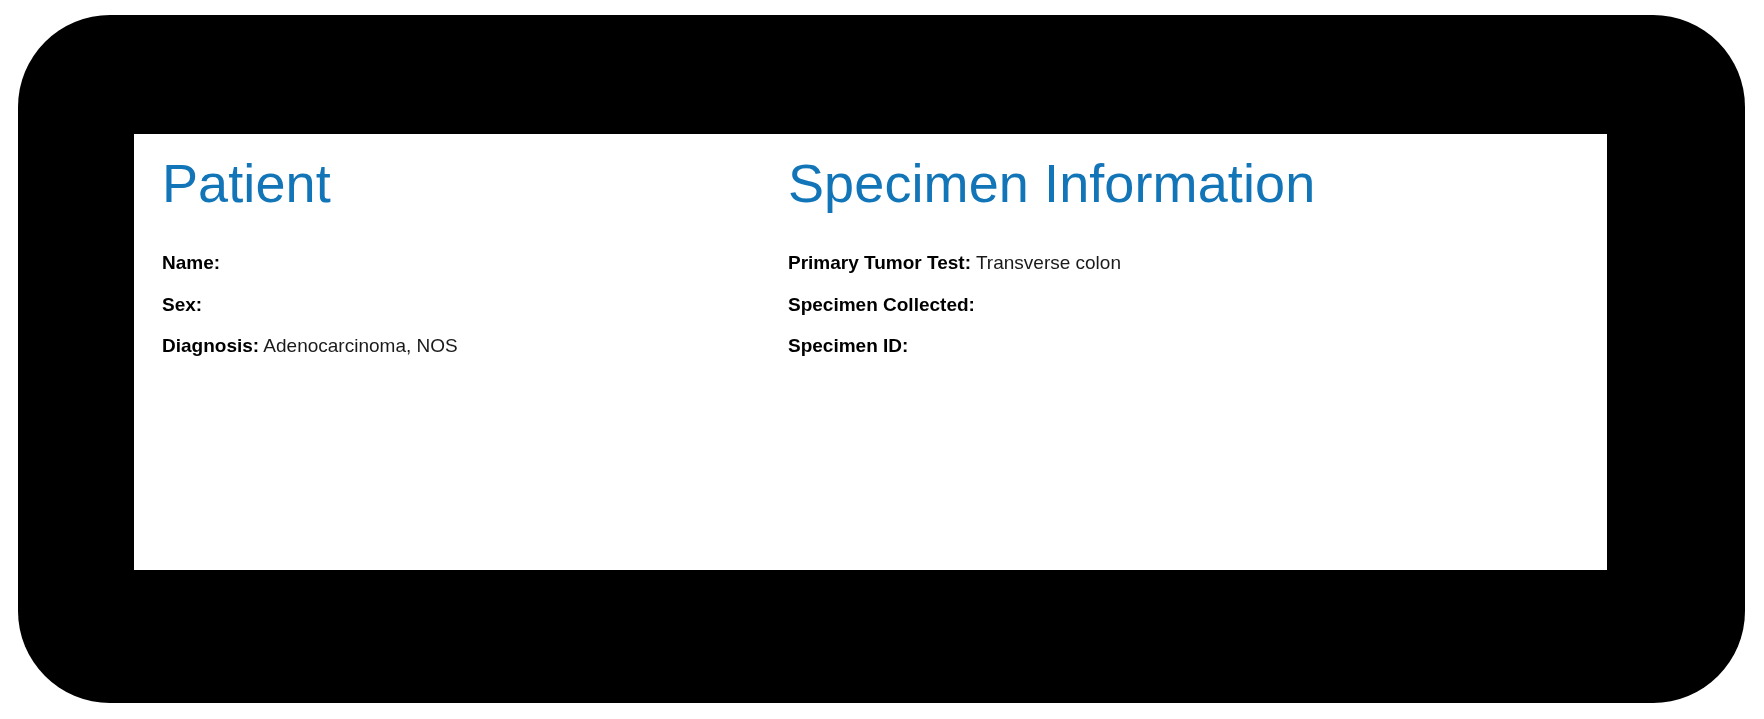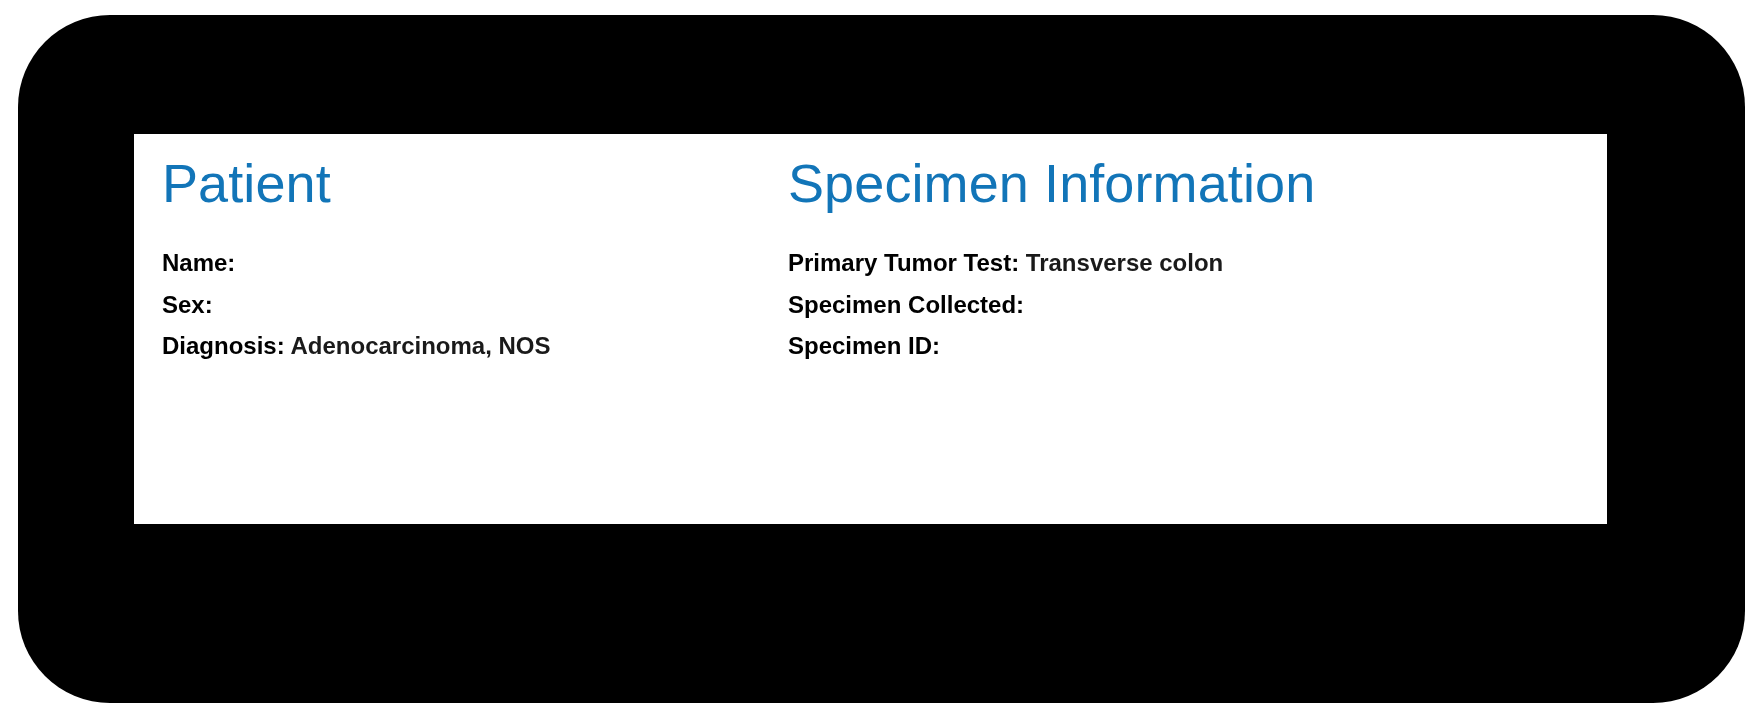--- a/index.html
+++ b/index.html
@@ -27,21 +27,21 @@
     background: #000000;
     border-radius: 92px;
   }
 
   
   .sheet {
     position: absolute;
     left: 134px;
     top: 134px;
     width: 1473px;
-    height: 390px;
+    height: 436px;
     background: #ffffff;
   }
 
   .columns {
     position: absolute;
     left: 0;
     top: 0;
     width: 100%;
     height: 100%;
   }
@@ -67,33 +67,33 @@
   }
 
   .fields {
     position: absolute;
     top: 108px;
     left: 0;
     width: 100%;
   }
 
   .field-row {
-    font-size: 24px;
+    font-size: 19px;
     line-height: 41.5px;
     color: #000000;
     white-space: nowrap;
   }
 
   .field-label {
     font-weight: bold;
     color: #000000;
   }
 
   .field-value {
-    font-weight: bold;
+    font-weight: normal;
     color: #1a1a1a;
   }
 
   .field-value:not(:empty)::before {
     content: " ";
   }
 </style>
 </head>
 <body>
 

